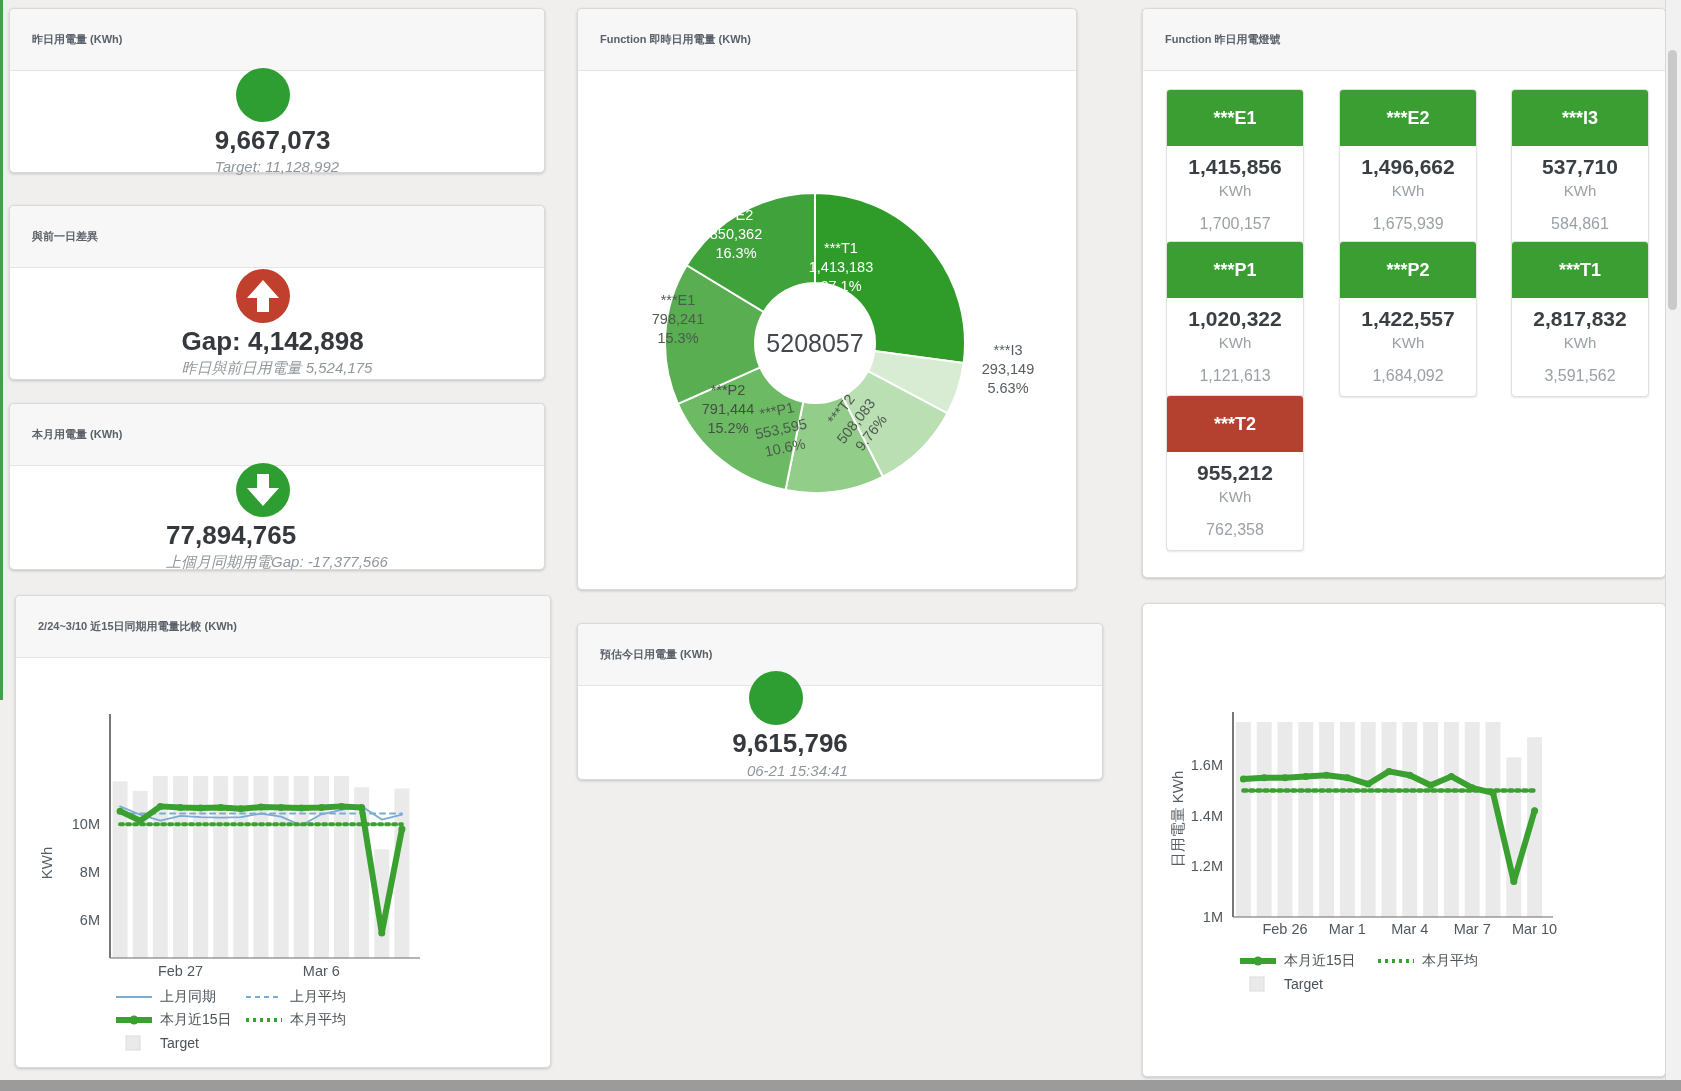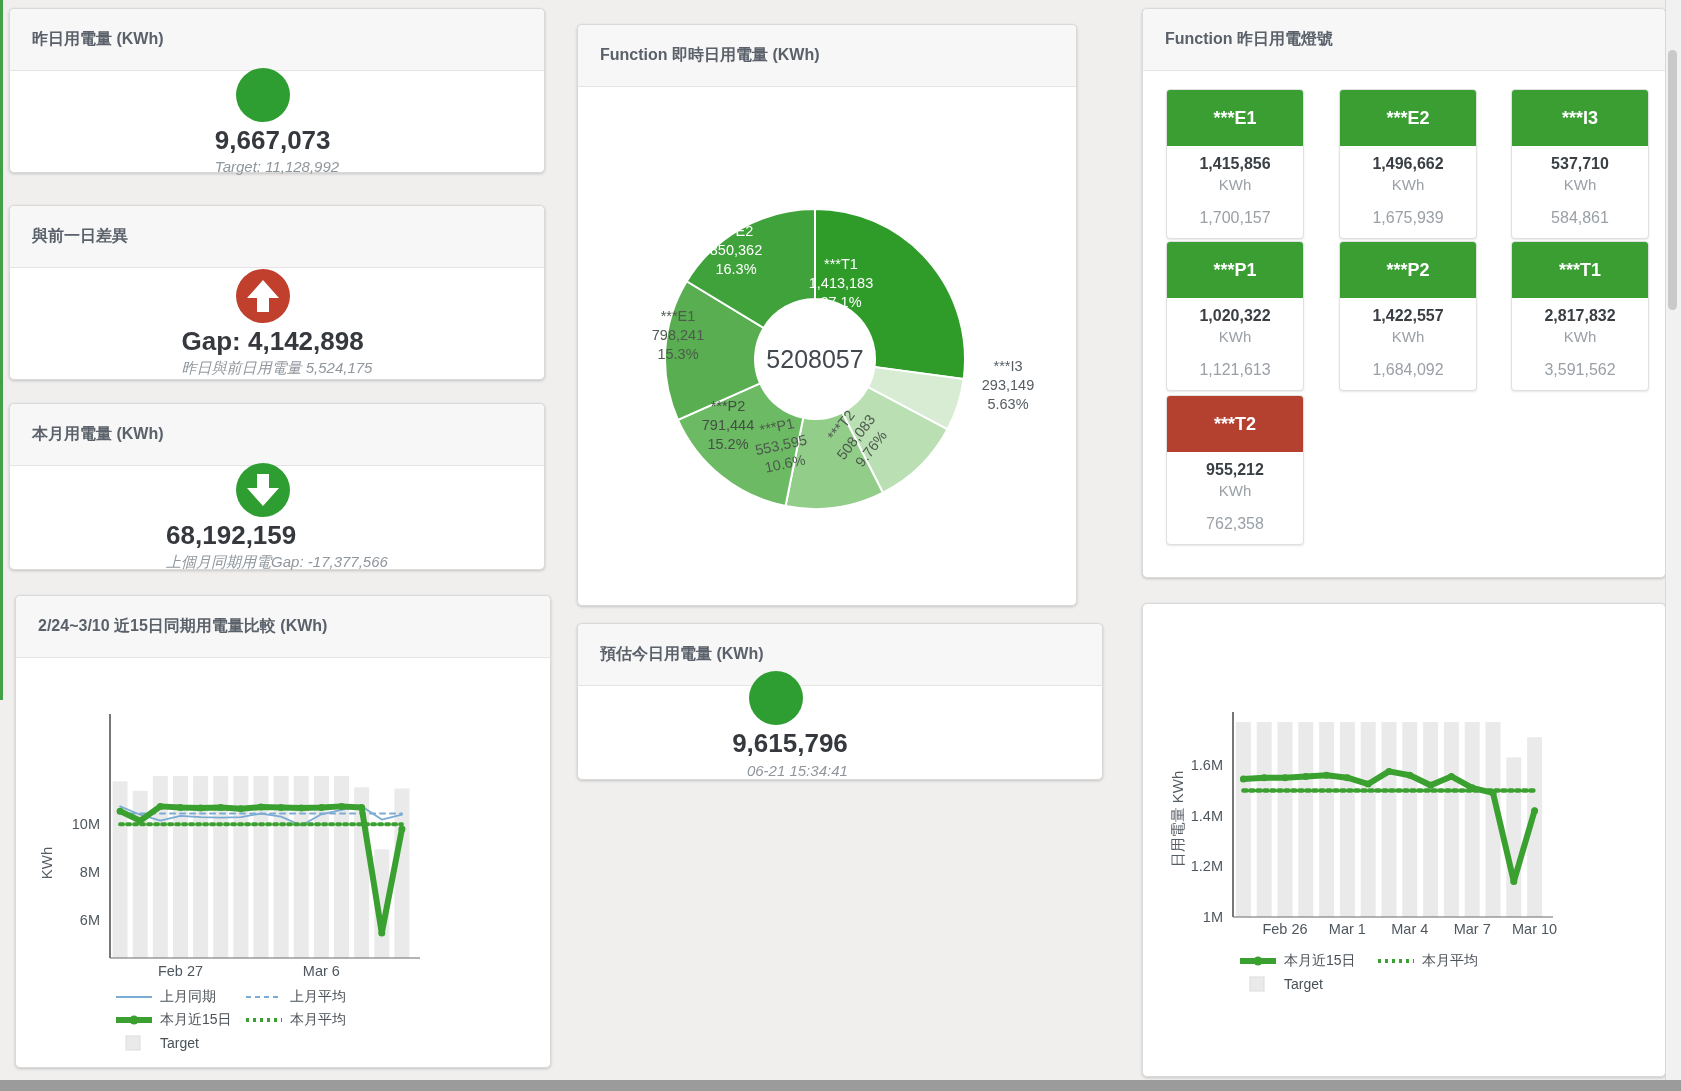--- a/index.html
+++ b/index.html
@@ -7,36 +7,36 @@
        background:#f0efee;font-family:"Liberation Sans",sans-serif;}
   .edge-strip{position:absolute;left:0;top:0;width:3px;height:700px;background:#43a047;}
   .bottom-bar{position:absolute;left:0;bottom:0;width:1681px;height:11px;background:#9b9b9b;}
   .scrollbar{position:absolute;right:0;top:0;width:15px;height:1080px;background:#f1f1f1;border-left:1px solid #d8d8d8;}
   .scroll-thumb{position:absolute;left:2px;top:50px;width:9px;height:260px;background:#c9c9c9;border-radius:5px;}
 
   .panel{position:absolute;background:#ffffff;border:1px solid #d9d9d9;border-radius:5px;
          box-shadow:0 1px 3px rgba(0,0,0,.18);box-sizing:border-box;}
   .panel-header{height:62px;box-sizing:border-box;background:#f7f7f7;border-bottom:1px solid #e4e4e4;
                 border-radius:5px 5px 0 0;display:flex;align-items:center;padding:0 22px;}
-  .panel-title{font-size:16px;font-weight:bold;color:#5a616a;}
+  .panel-title{font-size:11px;font-weight:bold;color:#5a616a;}
   .panel-body{position:relative;}
 
   .stat-row{display:flex;align-items:center;height:100%;justify-content:center;flex-direction:column;}
   .stat-row.right{justify-content:flex-end;padding-right:100px;}
   .stat-icon{flex:0 0 auto;margin-right:28px;}
   .stat-text .stat-value{font-size:26px;font-weight:bold;color:#35393d;line-height:1.15;}
   .stat-text .stat-sub{font-size:15px;color:#8f969c;margin-top:3px;font-style:italic;}
   .stat-text.right-align{text-align:right;}
 
   .tile{position:absolute;width:136px;background:#fff;border:1px solid #e0e0e0;border-radius:4px;
         box-shadow:0 1px 2px rgba(0,0,0,.10);}
   .tile-header{height:56px;border-radius:3px 3px 0 0;color:#fff;font-weight:bold;font-size:18px;
                display:flex;align-items:center;justify-content:center;}
   .tile-body{text-align:center;padding:9px 0 11px;}
-  .tile-value{font-size:16px;font-weight:bold;color:#3a3f44;}
+  .tile-value{font-size:21px;font-weight:bold;color:#3a3f44;}
   .tile-unit{font-size:15px;color:#9aa0a6;margin-top:3px;}
   .tile-target{font-size:16px;color:#9aa0a6;margin-top:16px;}
 
   svg.chart{position:absolute;left:0;top:0;}
   .tick-label{font-size:14.5px;fill:#4f575e;}
   .axis-label{font-size:15px;fill:#555c63;}
   .donut-label{font-size:14.5px;}
   .donut-center{font-size:25px;fill:#42484e;}
 
   .legend-item{position:absolute;display:flex;align-items:center;height:18px;}
@@ -86,21 +86,21 @@
   <div class="panel-header">
     <div class="panel-title">本月用電量 (KWh)</div>
   </div>
   <div class="panel-body" style="height:103px;">
     <div class="stat-row">
       <div class="stat-icon" id="ind-month"><svg width="54" height="54" viewBox="0 0 54 54">
             <circle cx="27" cy="27" r="27" fill="#2f9e32"></circle>
             <path d="M27 43 L11 25 L21 25 L21 11 L33 11 L33 25 L43 25 Z" fill="#ffffff"></path>
           </svg></div>
       <div class="stat-text">
-        <div class="stat-value">68,192,159</div>
+        <div class="stat-value">77,894,765</div>
         <div class="stat-sub">上個月同期用電Gap: -17,377,566</div>
       </div>
     </div>
   </div>
 </div>
 
 <div class="panel" style="left:15px;top:595px;width:536px;height:473px;">
   <div class="panel-header">
     <div class="panel-title">2/24~3/10 近15日同期用電量比較 (KWh)</div>
   </div>
@@ -178,21 +178,21 @@
         <div class="legend-item" style="left: 98px; top: 376px;">
           <svg width="40" height="16" viewBox="0 0 40 16">
             <rect x="12" y="1" width="14" height="14" fill="#eaeaea" stroke="#dcdcdc"></rect>
           </svg>
           <span>Target</span>
         </div>
       </div>
   </div>
 </div>
 
-<div class="panel" style="left:577px;top:24px;width:500px;height:582px;">
+<div class="panel" style="left:577px;top:8px;width:500px;height:582px;">
   <div class="panel-header">
     <div class="panel-title">Function 即時日用電量 (KWh)</div>
   </div>
   <div class="panel-body" style="height:518px;">
     <svg class="chart" id="donut-svg" width="524" height="518">
         <path d="M237,122 A150,150 0 0 1 385.652949442106,292.0574330900714 L296.46117977684236,280.0229732360286 A60,60 0 0 0 237,212 Z" fill="#2f9c2a" stroke="#ffffff" stroke-width="2"></path>
         <path d="M385.652949442106,292.0574330900714 A150,150 0 0 1 369.50608738832966,342.3003328942071 L290.00243495533186,300.12013315768286 A60,60 0 0 0 296.46117977684236,280.0229732360286 Z" fill="#d7ecd3" stroke="#ffffff" stroke-width="2"></path>
         <path d="M369.50608738832966,342.3003328942071 A150,150 0 0 1 304.9387725048492,405.7322817816788 L264.1755090019397,325.4929127126715 A60,60 0 0 0 290.00243495533186,300.12013315768286 Z" fill="#b9dfb3" stroke="#ffffff" stroke-width="2"></path>
         <path d="M304.9387725048492,405.7322817816788 A150,150 0 0 1 207.5182234886065,419.07421546189613 L225.20728939544261,330.82968618475843 A60,60 0 0 0 264.1755090019397,325.4929127126715 Z" fill="#92cd8a" stroke="#ffffff" stroke-width="2"></path>
         <path d="M207.5182234886065,419.07421546189613 A150,150 0 0 1 99.9229481827432,332.9087995702517 L182.16917927309728,296.36351982810066 A60,60 0 0 0 225.20728939544261,330.82968618475843 Z" fill="#6cba64" stroke="#ffffff" stroke-width="2"></path>

